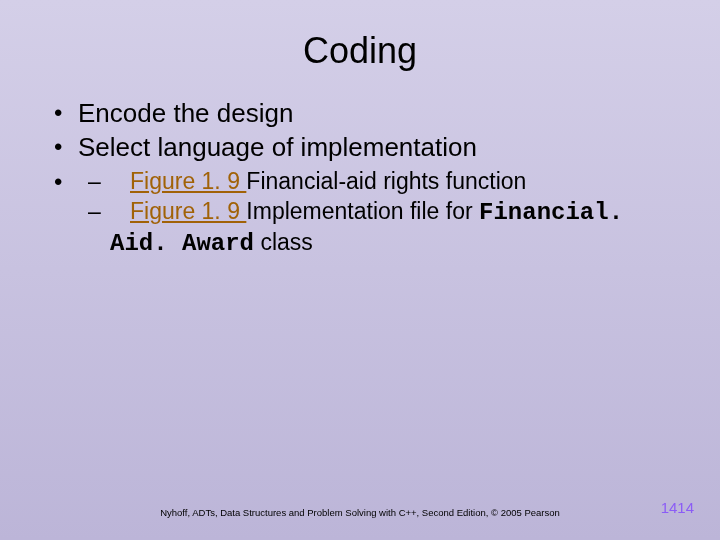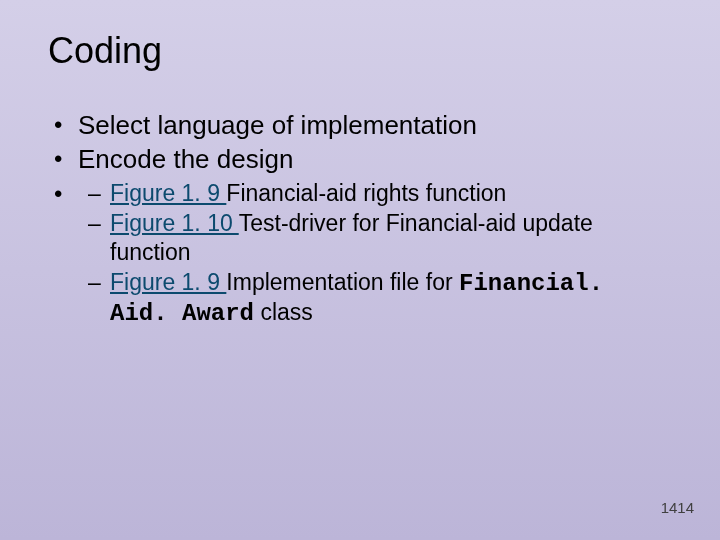--- a/index.html
+++ b/index.html
@@ -12,22 +12,22 @@
   }
   .slide {
     width: 720px;
     height: 540px;
     position: relative;
     padding: 30px 48px 0 48px;
   }
   .title {
     font-size: 36px;
     font-weight: normal;
-    text-align: left;
-    margin-bottom: 38px;
+    text-align: center;
+    margin-bottom: 26px;
     font-family: Arial, sans-serif;
   }
   ul.level1 {
     list-style: none;
     font-size: 26px;
     line-height: 1.22;
   }
   ul.level1 > li {
     position: relative;
     padding-left: 30px;
@@ -53,21 +53,22 @@
     margin-bottom: 2px;
   }
   ul.level2 > li::before {
     content: "–";
     position: absolute;
     left: 2px;
     top: 0;
   }
   .figlink {
     text-decoration: underline;
-    color: #0c4a6e;
+    color: #a16207;
+    margin-left: 20px;
   }
   .codeclass {
     font-family: "Courier New", Courier, monospace;
     font-weight: bold;
     font-size: 24px;
   }
   .footer {
     position: absolute;
     bottom: 22px;
     left: 0;
@@ -76,45 +77,42 @@
     font-size: 9.5px;
     color: #000;
     line-height: 1.2;
     padding: 0 120px;
   }
   .pagenum {
     position: absolute;
     bottom: 24px;
     right: 26px;
     font-size: 15px;
-    color: #404040;
+    color: #8b5cf6;
   }
 </style>
 </head>
 <body>
 
 <div class="slide">
   <h1 class="title">Coding</h1>
 
   <ul class="level1">
+    <li><span>Encode the design</span></li>
     <li><span>Select language of implementation</span></li>
-    <li><span>Encode the design</span></li>
     <li>
       <ul class="level2">
         <li>
           <span class="figlink">Figure 1. 9 </span><span>Financial-aid rights function</span>
-        </li>
-        <li>
-          <span class="figlink">Figure 1. 10 </span><span>Test-driver for Financial-aid update function</span>
         </li>
         <li>
           <span class="figlink">Figure 1. 9 </span><span>Implementation file for </span><span class="codeclass">Financial. Aid. Award</span><span> class</span>
         </li>
       </ul>
     </li>
   </ul>
 
   <div class="footer">
-    <br>
+    <span>Nyhoff, ADTs, Data Structures and Problem Solving with C++, Second Edition, © 2005 Pearson</span><br>
   </div>
 
   <div class="pagenum">1414</div>
 </div>
 
 </body></html>

